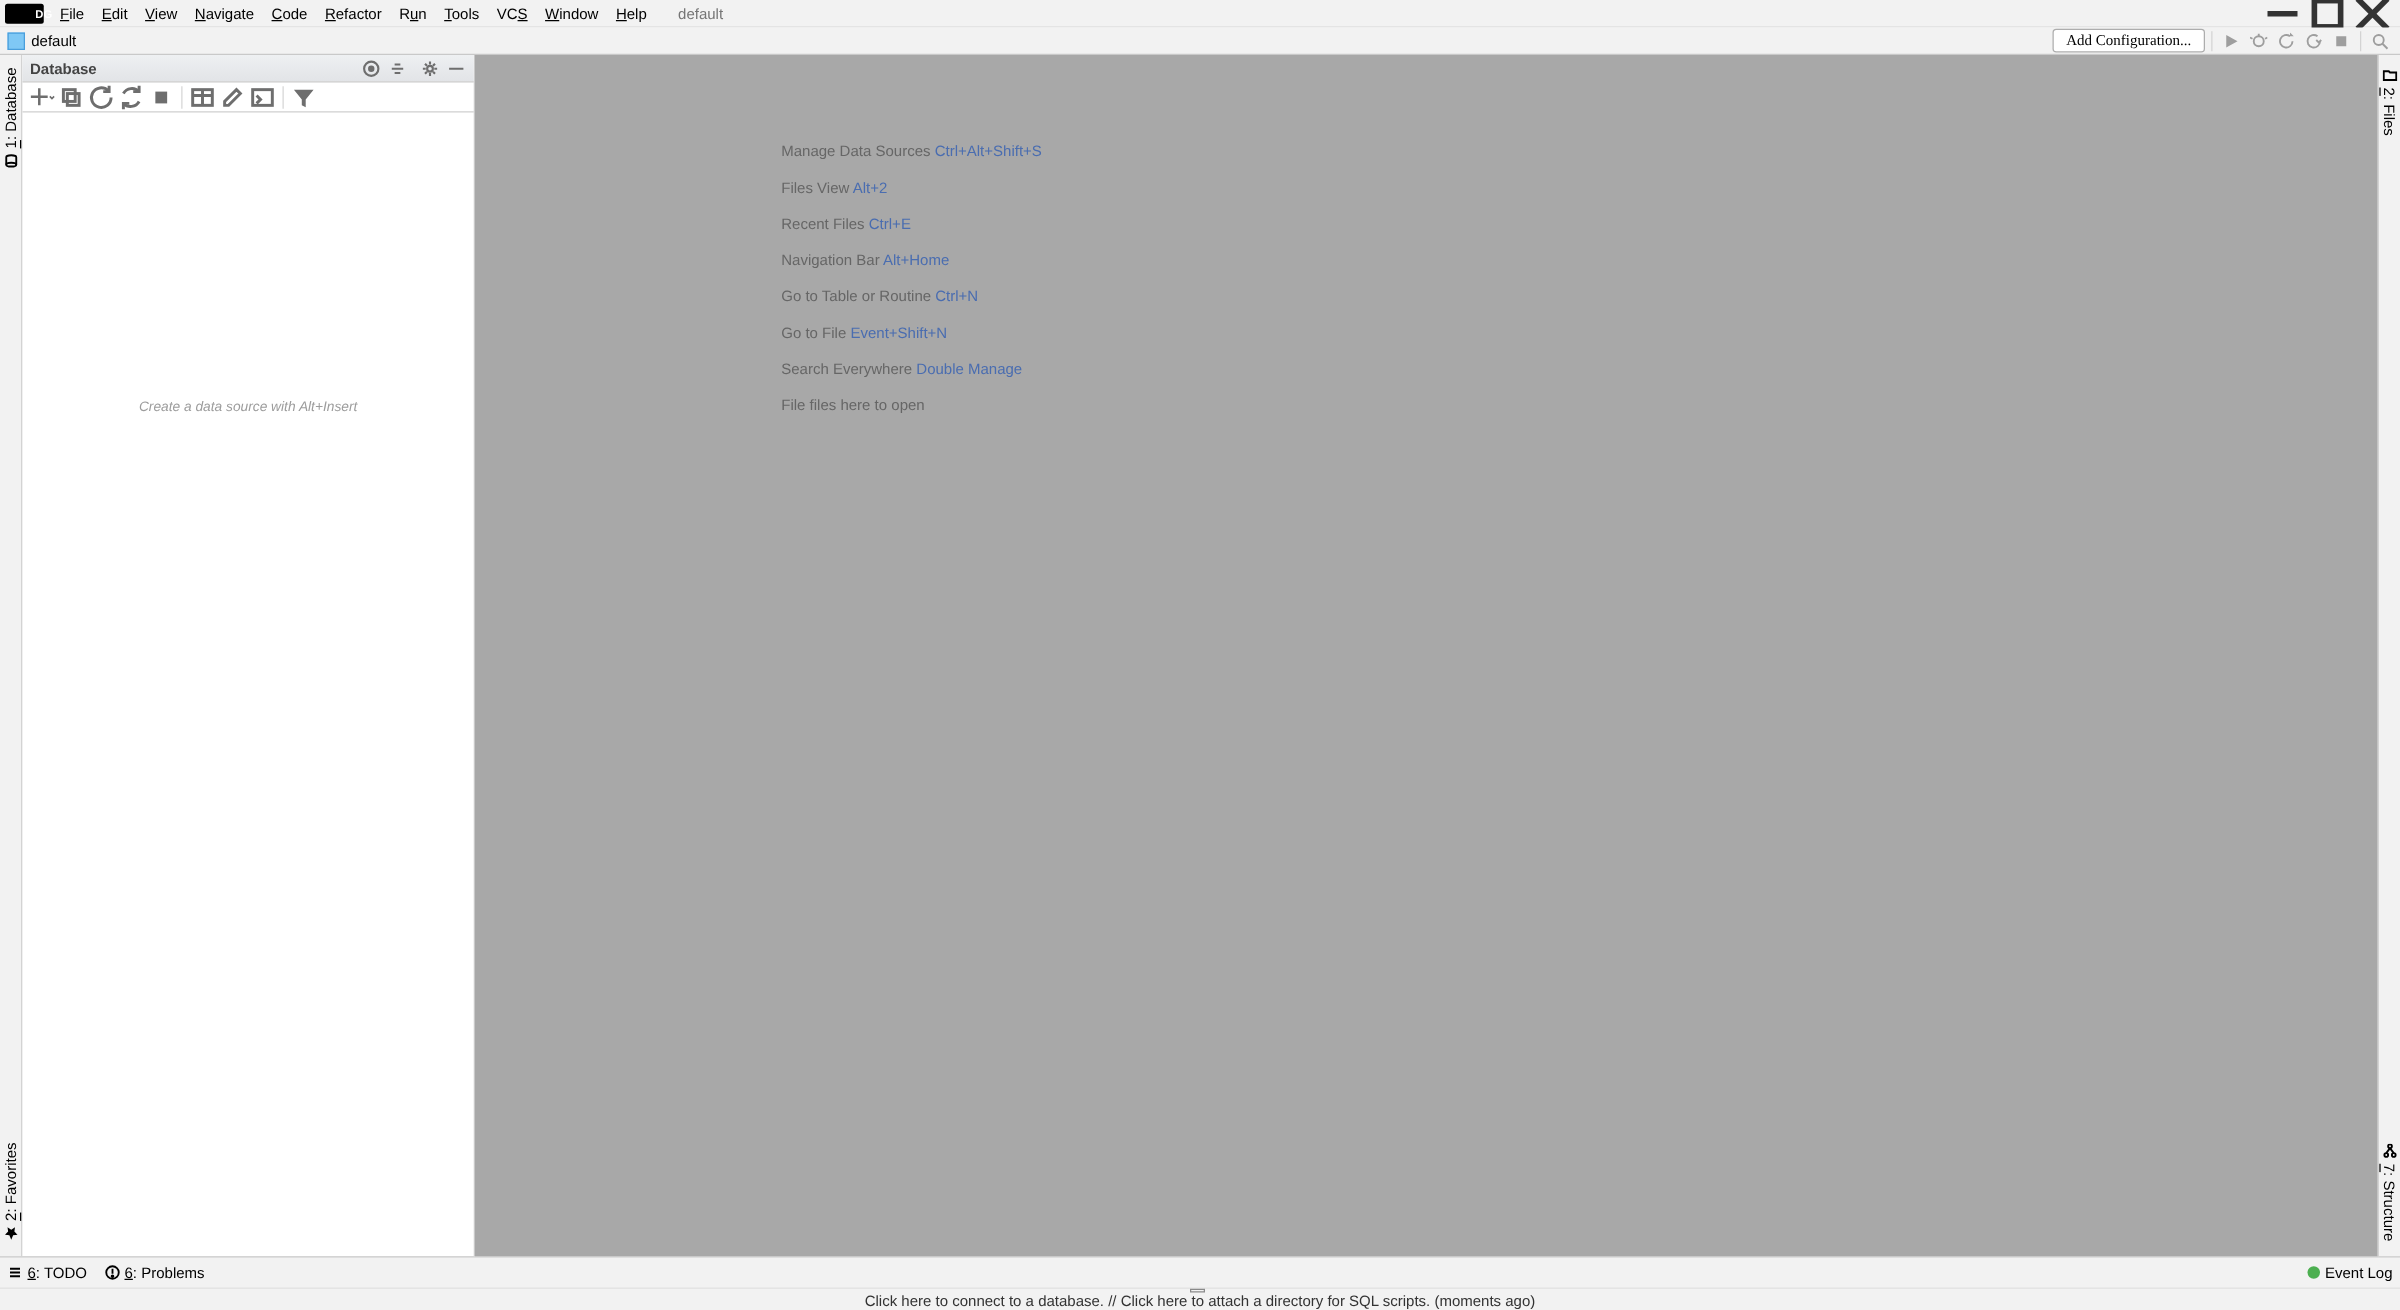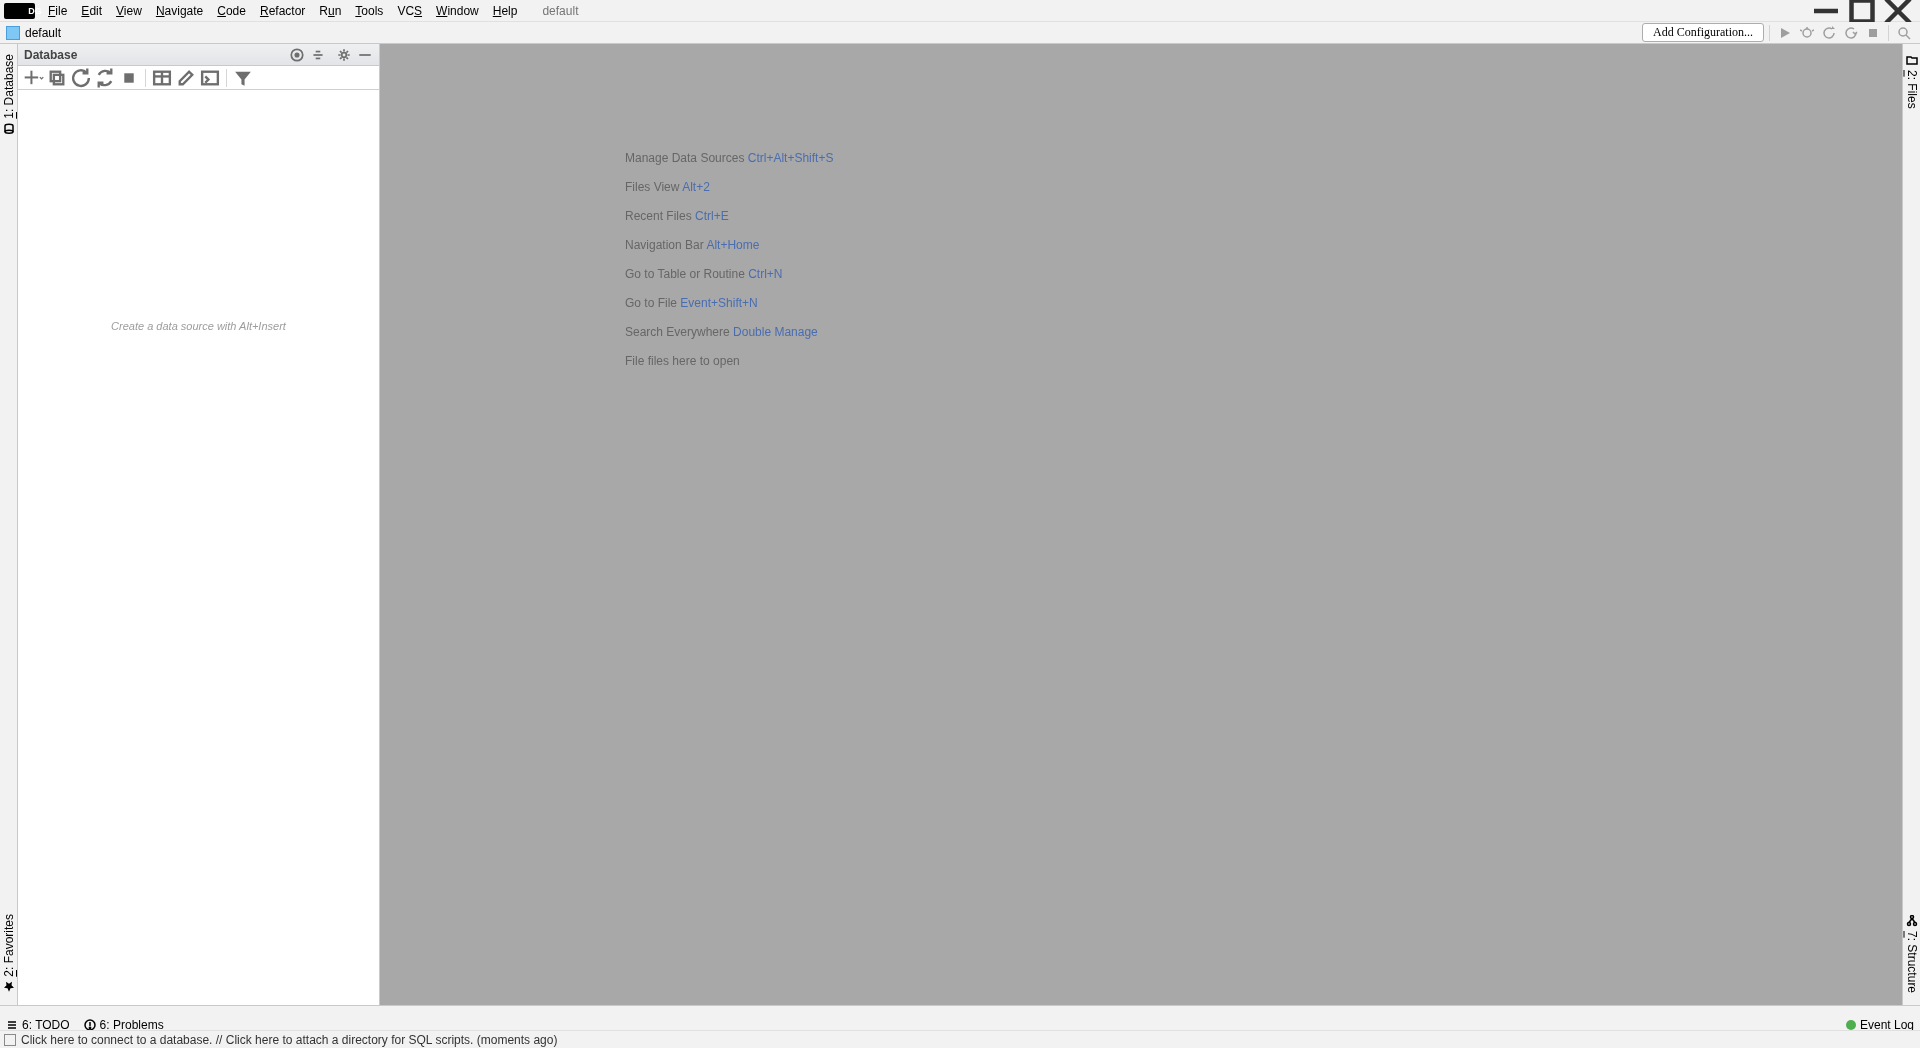--- a/index.html
+++ b/index.html
@@ -42,32 +42,32 @@
 .db-header-right { margin-left: auto; display: flex; gap: 5px; color: #6e6e6e; }
 .db-header-right .hicon { width: 16px; height: 16px; display: flex; align-items: center; justify-content: center; }
 .db-toolbar { height: 24px; border-bottom: 1px solid #cfcfcf; display: flex; align-items: center; padding: 0 4px; gap: 2px; }
 .db-toolbar .ticon { width: 22px; height: 22px; display: flex; align-items: center; justify-content: center; color: #6e6e6e; }
 .db-toolbar .tsep { width: 1px; height: 18px; background: #d6d6d6; margin: 0 3px; }
 .db-body { flex: 1; display: flex; align-items: flex-start; justify-content: center; padding-top: 230px; font-style: italic; }
 .db-placeholder { color: #9c9c9c; font-size: 11px; }
 
 
 .editor { flex: 1; background: #a8a8a8; position: relative; display: flex; align-items: flex-start; justify-content: flex-start; }
-.hints { margin-top: 104px; margin-left: 245px; display: flex; flex-direction: column; gap: 12px; }
+.hints { margin-top: 68px; margin-left: 245px; display: flex; flex-direction: column; gap: 12px; }
 .hint-row { font-size: 15px; color: #666; }
 .hint-row .shortcut { color: #4a6db0; }
 
 
-.bottombar { height: 18px; background: #f2f2f2; border-top: 1px solid #c9c9c9; display: flex; align-items: flex-start; padding: 12px 6px; gap: 14px; }
+.bottombar { height: 18px; background: #f2f2f2; border-top: 1px solid #c9c9c9; display: flex; align-items: center; padding: 12px 6px; gap: 14px; }
 .bottombar .btab { display: flex; align-items: center; gap: 4px; color: #000; font-size: 11px; }
 .bottombar .right { margin-left: auto; }
 .green-dot { width: 10px; height: 10px; border-radius: 50%; background: #4caf50; }
 
 
-.statusbar { height: 18px; background: #f2f2f2; border-top: 1px solid #e0e0e0; display: flex; align-items: center; padding: 0 4px; font-size: 11px; color: #333; }
+.statusbar { height: 18px; background: #f2f2f2; border-top: 1px solid #e0e0e0; display: flex; align-items: center; padding: 0 4px; font-size: 11px; color: #333; flex-direction: column; }
 .status-icon { width: 12px; height: 12px; border: 1px solid #8a8a8a; margin-right: 5px; }
 
 svg { stroke: currentColor; fill: none; stroke-width: 1.5; }
 </style>
 </head>
 <body>
 
 <div class="menubar">
   <div class="app-icon">DG</div>
   <div class="menu-item"><span class="ul">F</span><span></span>ile</div>

